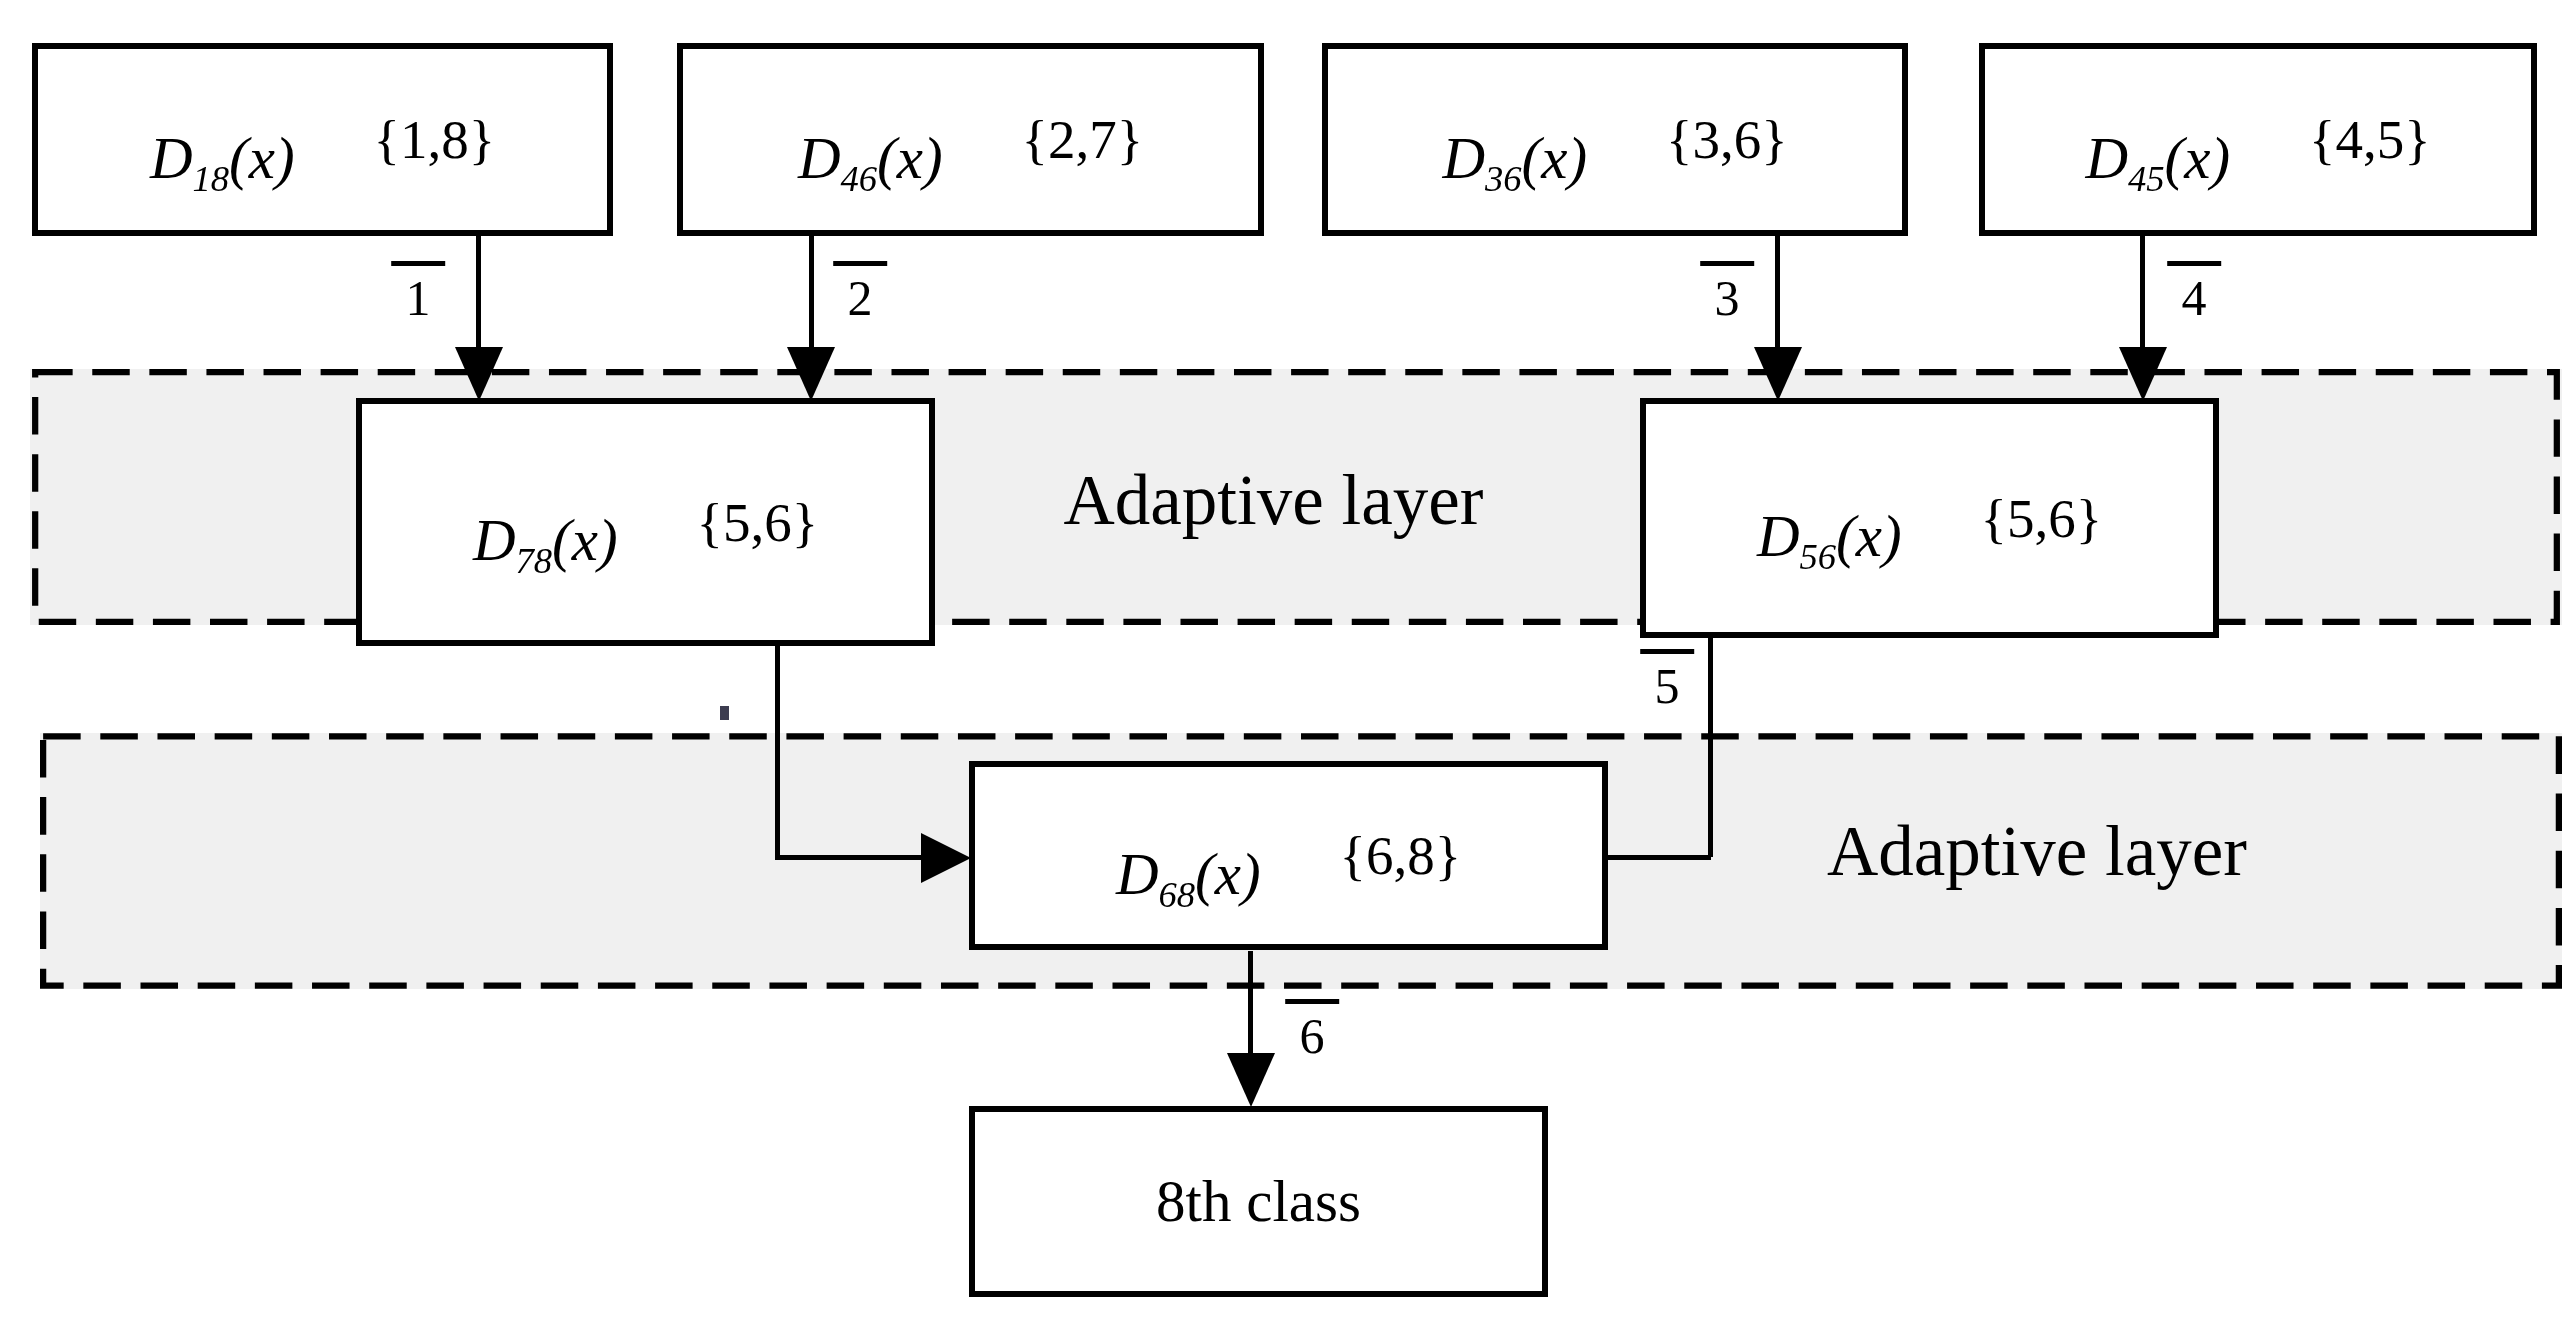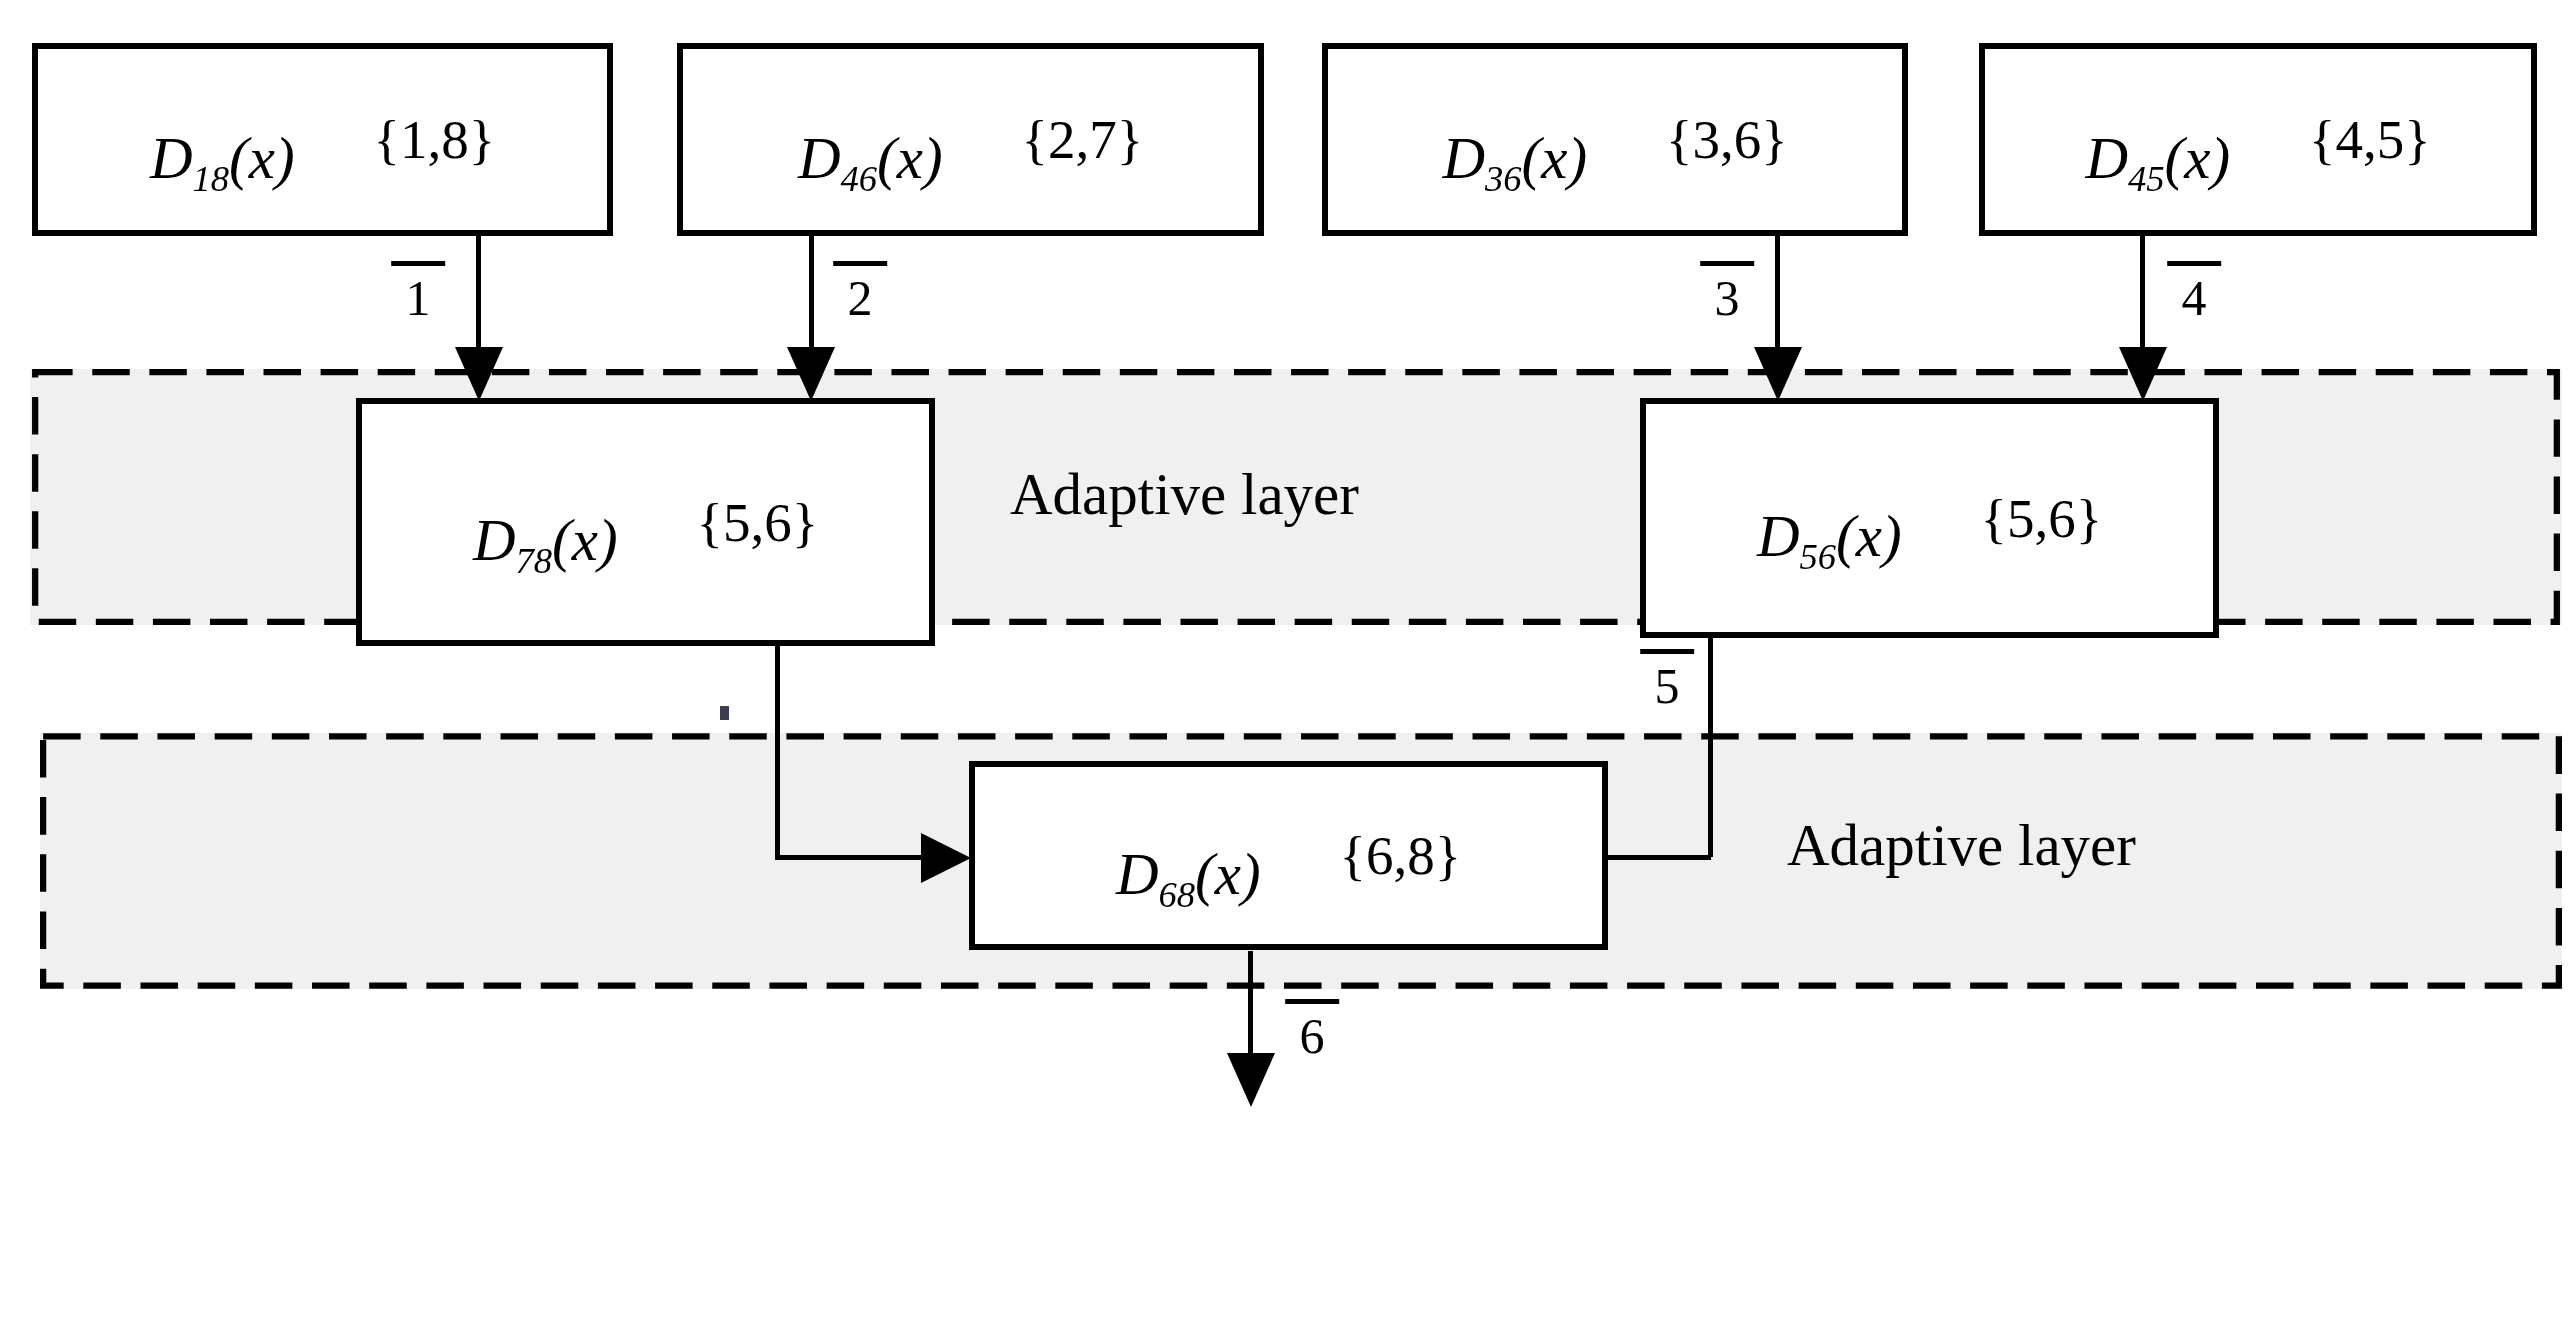--- a/index.html
+++ b/index.html
@@ -24,21 +24,21 @@
     border:6.3px solid #000;
     display:flex;align-items:center;justify-content:center;
     gap:79px;
   }
   .fn{font-style:italic;font-size:59px;white-space:nowrap;margin-top:37px;}
   .fn sub{font-size:0.62em;line-height:0;font-style:italic;}
   .set{font-size:55px;white-space:nowrap;}
   .plain-label{font-size:59px;}
 
   
-  .adlabel{position:absolute;font-size:59px;text-align:left;white-space:nowrap;}
+  .adlabel{position:absolute;font-size:71px;text-align:center;white-space:nowrap;}
 
   
   .vline{position:absolute;width:5.4px;background:#000;}
   .hline{position:absolute;height:5.4px;background:#000;}
   .head-down{position:absolute;width:0;height:0;
     border-left:24px solid transparent;border-right:24px solid transparent;
     border-top:54px solid #000;}
   .head-right{position:absolute;width:0;height:0;
     border-top:25px solid transparent;border-bottom:25px solid transparent;
     border-left:50px solid #000;}
@@ -129,20 +129,23 @@
     <span class="set">{5,6}</span>
   </div>
 
   <div class="box" style="left:969px;top:761px;width:639px;height:189px">
     <span class="fn"><span>D</span><sub>68</sub><span>(x)</span></span>
     <span class="set">{6,8}</span>
   </div>
 
   <div class="adlabel" style="left:1787px;top:811px;width:500px">Adaptive layer</div>
 
+  <div class="box" style="left:969px;top:1106px;width:579px;height:191px">
+    <span class="plain-label">8th class</span>
+  </div>
 
   <div class="numlabel" style="left:418px;top:261px">
     <span class="bar">1</span>
   </div>
   <div class="numlabel" style="left:860px;top:261px">
     <span class="bar">2</span>
   </div>
   <div class="numlabel" style="left:1727px;top:261px">
     <span class="bar">3</span>
   </div>

